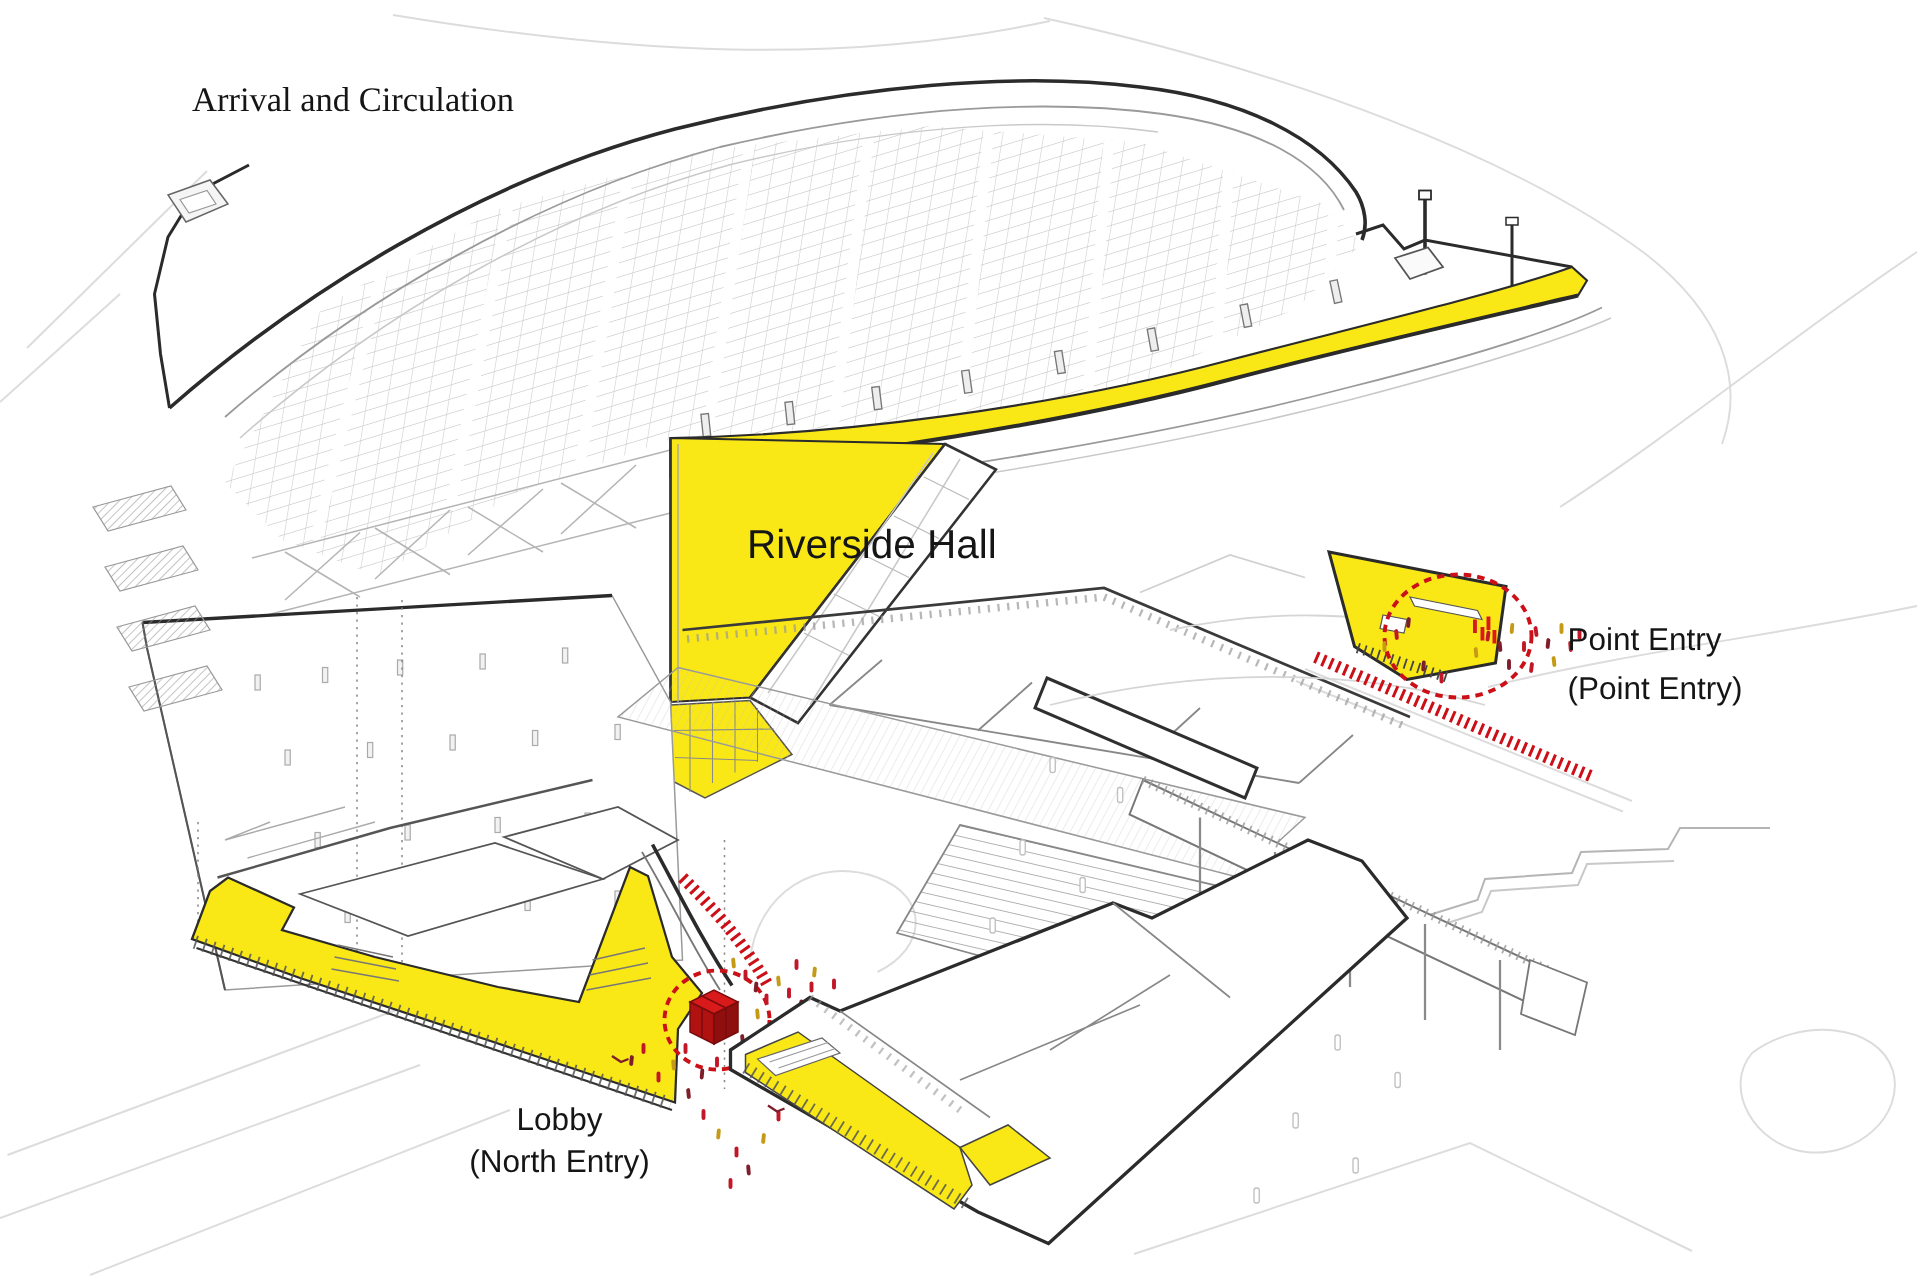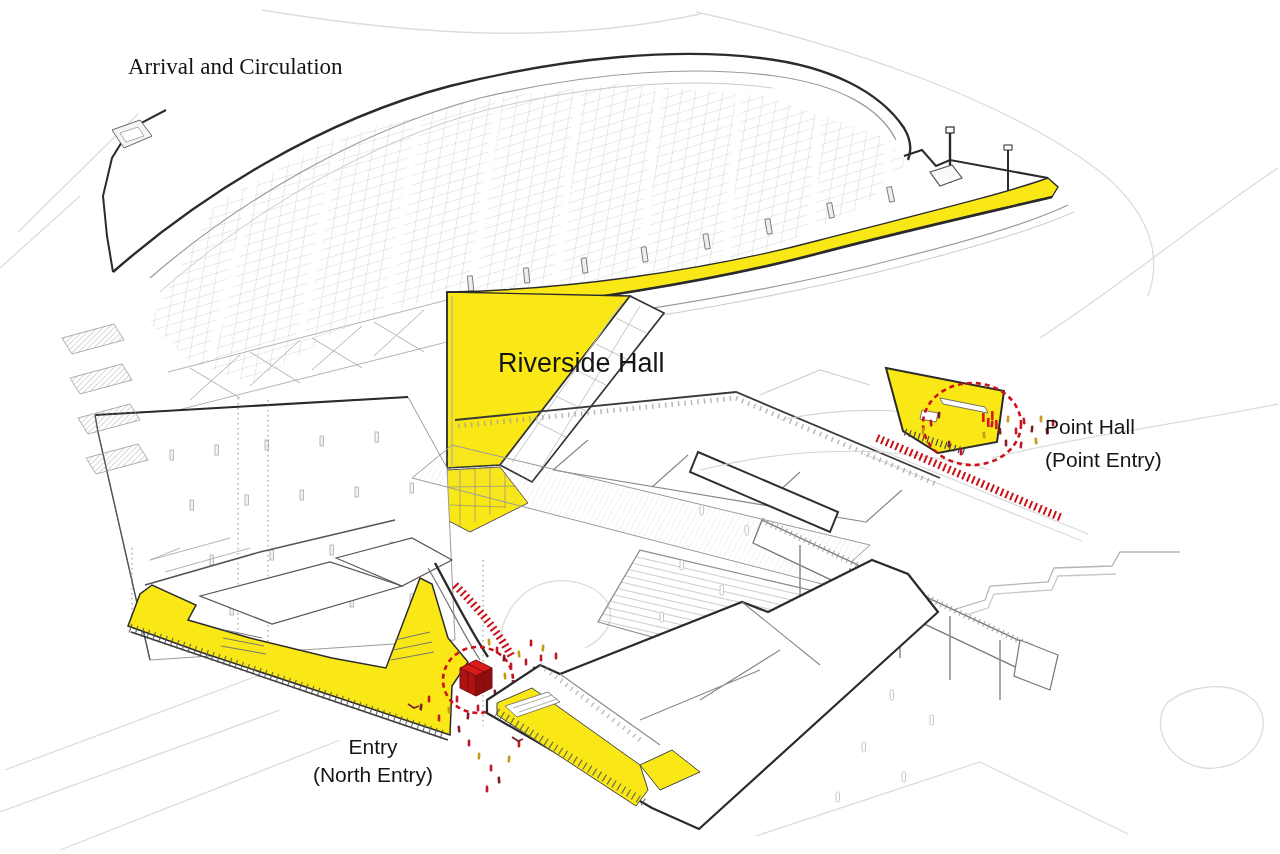--- a/index.html
+++ b/index.html
@@ -325,21 +325,21 @@
     <path d="M513,708 L552,695 M519,712 L557,699" stroke="#999" stroke-width="0.8"></path>
     <path d="M560,674 L660,745 M742,602 L820,665 M640,720 L760,670 M700,700 L780,650" stroke="#888" stroke-width="1.1"></path>
     <path d="M540,665 L640,740" stroke="#999" stroke-width="5" stroke-dasharray="1.5,5" opacity="0.6"></path>
   </g>
 
 </svg>
 
 <div class="lbl lbl-title">Arrival and Circulation</div>
 <div class="lbl lbl-riverside">Riverside Hall</div>
 <div class="lbl lbl-point">
-  <span>Point Hall</span>
+  <span>Point Entry</span>
   <span>(Point Entry)</span>
 </div>
 <div class="lbl lbl-centennial">
-  <span>Entry</span>
+  <span>Lobby</span>
   <span>(North Entry)</span>
 </div>
 
 </div>
 
 </body></html>

